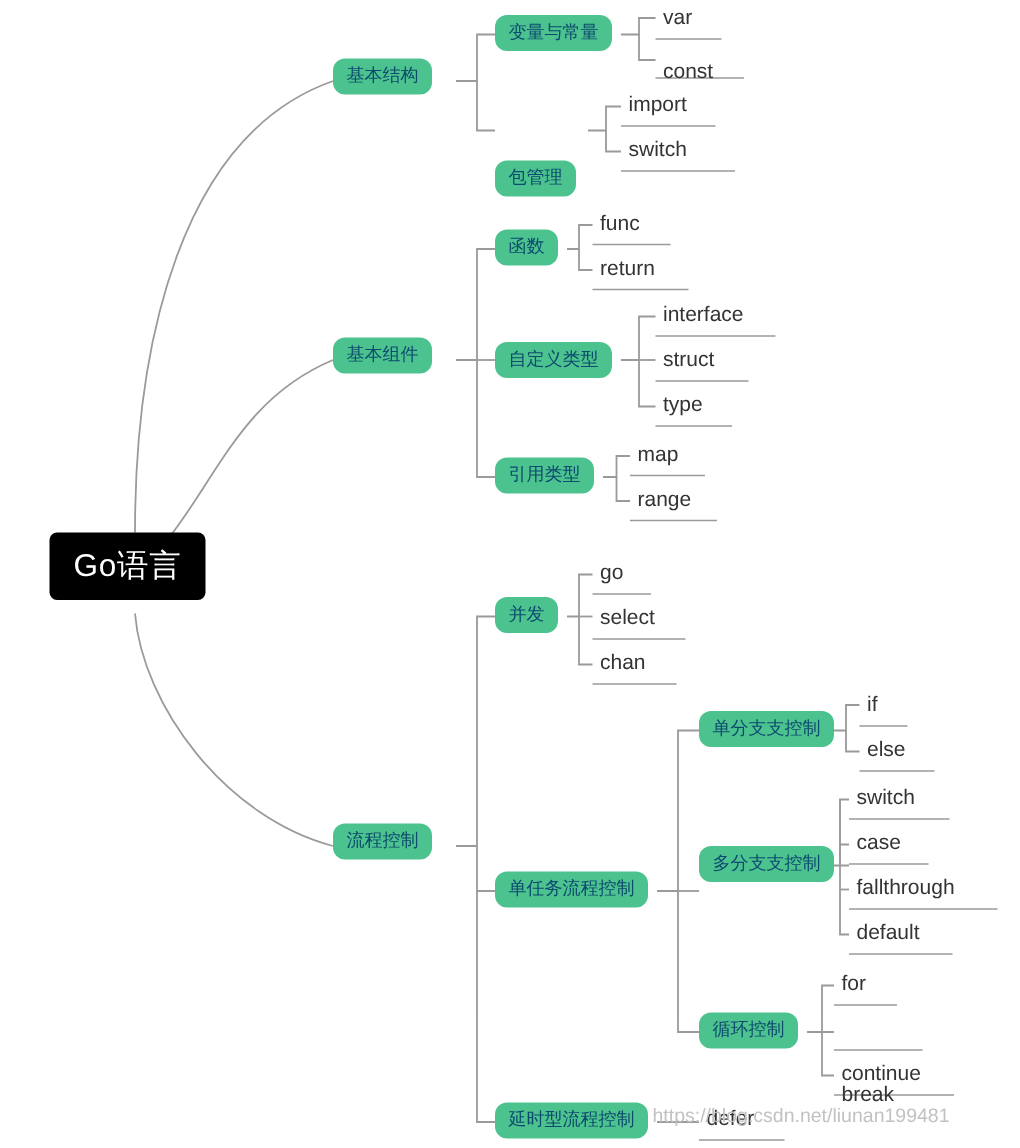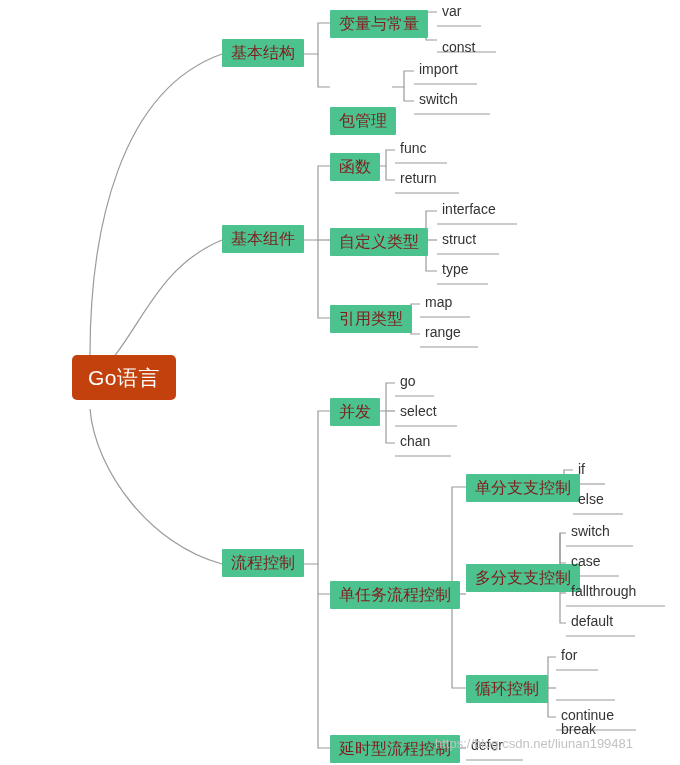--- a/index.html
+++ b/index.html
@@ -20,34 +20,33 @@
     top: 0;
     width: 680px;
     height: 765px;
   }
   .node {
     position: absolute;
     box-sizing: border-box;
     white-space: nowrap;
   }
   .node-root {
-    background: #c2410c;
+    background: #000000;
     color: #ffffff;
     border-radius: 5px;
     font-size: 21px;
     padding: 10px 16px;
     line-height: 1.2;
     letter-spacing: 0.5px;
-    margin-left: 39px;
   }
   .node-green {
     background: #4cc38f;
-    color: #7f1d1d;
-    border-radius: 1px;
-    font-size: 16px;
+    color: #0c4a6e;
+    border-radius: 8px;
+    font-size: 12px;
     padding: 5px 9px;
     line-height: 1.15;
   }
   .node-leaf {
     color: #333333;
     font-size: 14px;
     padding: 2px 5px 3px 5px;
     line-height: 1.15;
     background: transparent;
   }

